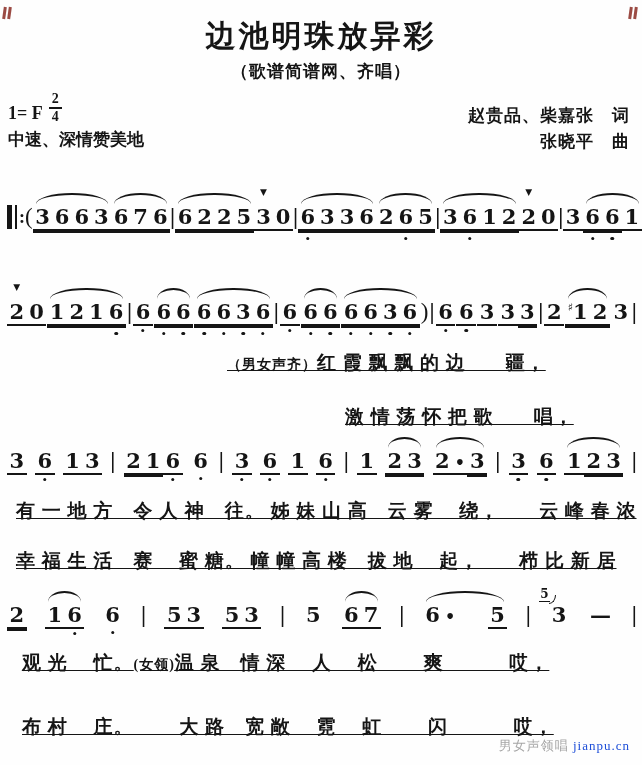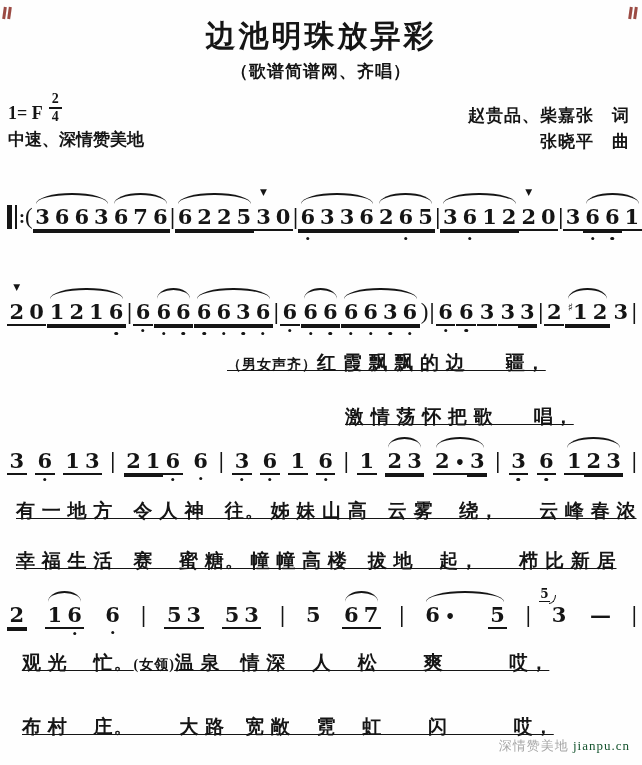--- a/index.html
+++ b/index.html
@@ -320,22 +320,22 @@
     </div>
     <div class="lyr" style="left: 227px; top: 350px;"><span class="small">（男女声齐）</span><span>红 霞 飘 飘 的  边　　疆，</span></div>
     <div class="lyr" style="left: 345px; top: 404px;"><span>激 情 荡 怀 把  歌　　唱，</span></div>
     <div class="lyr" style="left: 16px; top: 498px;"><span>有 一 地 方　令 人 神　往。 姊 妹 山 高　云 雾　 绕，　　云 峰 春 浓</span></div>
     <div class="lyr" style="left: 16px; top: 530px; margin-top: 18px;"><span>幸 福 生 活　赛　 蜜 糖。 幢 幢 高 楼　拔 地　 起，　　栉 比 新 居</span></div>
     <div class="lyr" style="left: 22px; top: 650px;"><span>观 光　 忙。</span><span class="small">(女领)</span><span>温 泉　情 深　 人　 松　　 爽　　　 哎，</span></div>
     <div class="lyr" style="left: 22px; top: 682px; margin-top: 32px;"><span>布 村　 庄。　　  大 路　宽 敞　 霓　 虹　　 闪　　　 哎，</span></div>
   </div>
 
 <div class="abs wm">
-  <span id="wm-name" style="color: rgb(166, 166, 166);">深情赞美地</span>
-  <span id="wm-url" style="color: #14532d;">jianpu.cn</span>
+  <span id="wm-name" style="color: rgb(166, 166, 166);">男女声领唱</span>
+  <span id="wm-url" style="color: #1d4ed8;">jianpu.cn</span>
 </div>
 
 <div class="mark" style="left:2px;top:6px;">
     <i></i>
     <i></i>
   </div>
 <div class="mark" style="right:4px;top:6px;">
     <i></i>
     <i></i>
   </div>

